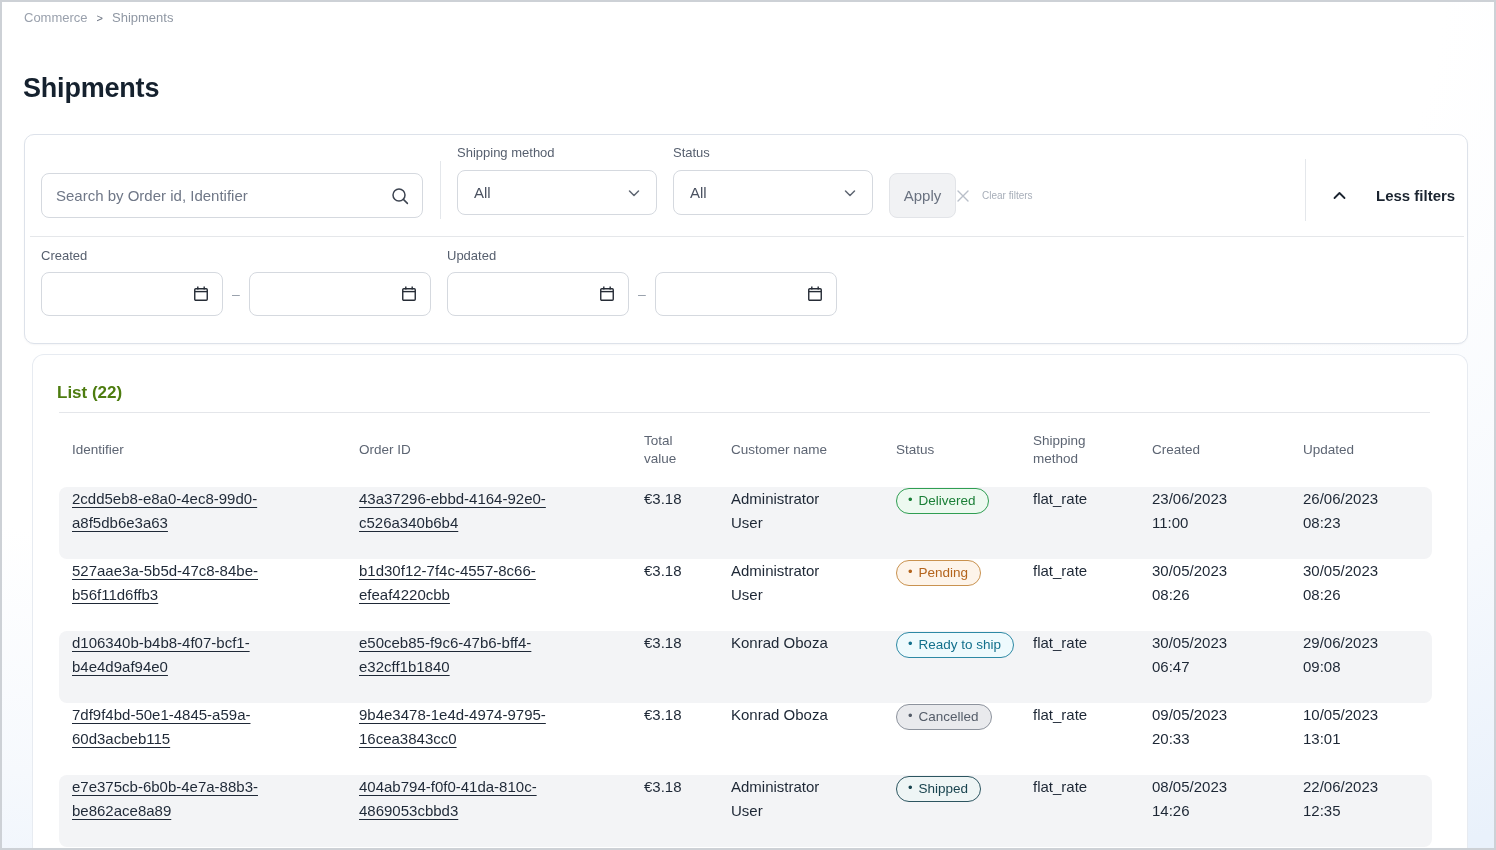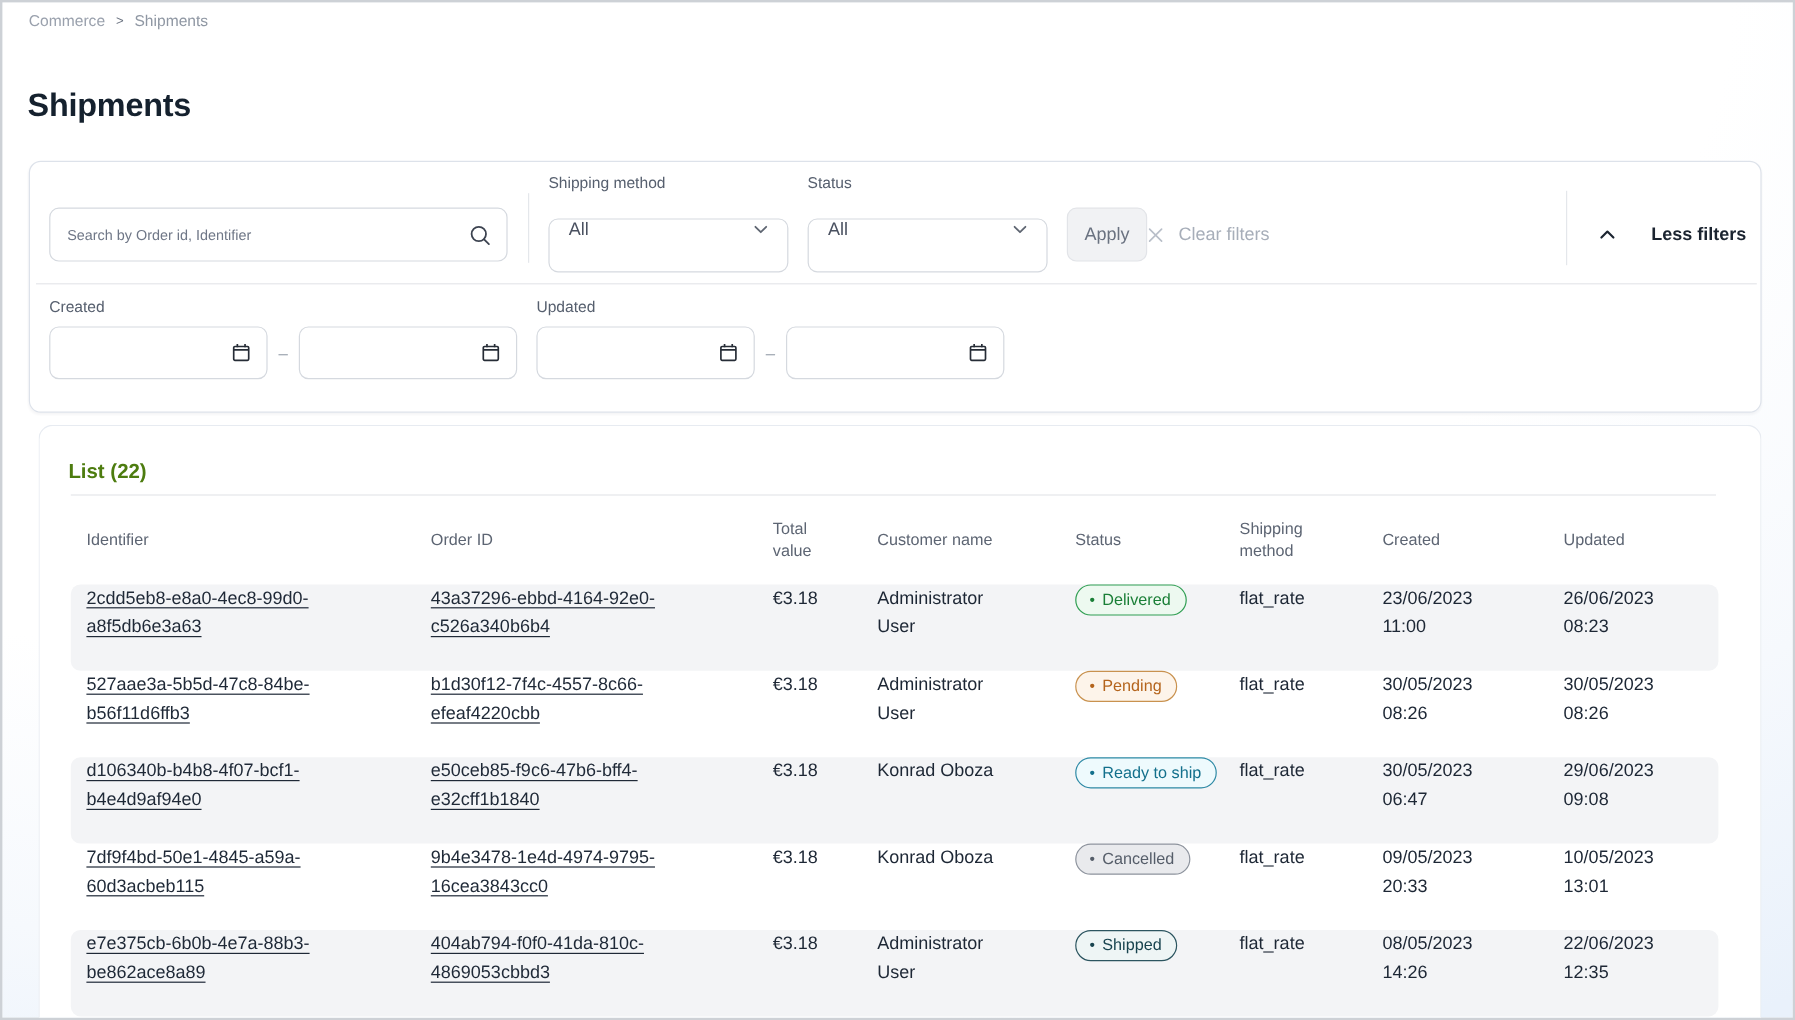--- a/index.html
+++ b/index.html
@@ -25,40 +25,40 @@
   .filter-card {
     position:absolute; left:22px; top:132px; width:1444px; height:210px;
     background:#fff; border:1px solid #dde2ea; border-radius:10px;
     box-shadow:0 1px 2px rgba(16,24,40,.04);
   }
   .search-box {
     position:absolute; left:16px; top:38px; width:382px; height:45px;
     border:1px solid #d5d9df; border-radius:8px; display:flex; align-items:center; padding:0 12px 0 14px; background:#fff;
   }
   .search-box input {
-    border:none; outline:none; flex:1; font-size:12px; color:#b91c1c; font-family:"Liberation Sans",sans-serif; background:transparent;
+    border:none; outline:none; flex:1; font-size:15px; color:#b91c1c; font-family:"Liberation Sans",sans-serif; background:transparent;
   }
   .search-box input::placeholder { color:#6f7787; }
   .v-div1 { position:absolute; left:415px; top:26px; width:1px; height:58px; background:#e4e7eb; }
   .filter-group { position:absolute; top:10px; }
   .fg-shipping { left:432px; }
   .fg-status { left:648px; }
   .filter-label { font-size:13px; color:#565f6e; display:block; }
   .select {
-    margin-top:22px; width:200px; height:45px; border:1px solid #d5d9df; border-radius:8px;
-    display:flex; align-items:flex-start; justify-content:space-between; padding:0 14px 0 16px; background:#fff; cursor:pointer;
+    margin-top:10px; width:200px; height:45px; border:1px solid #d5d9df; border-radius:8px;
+    display:flex; align-items:center; justify-content:space-between; padding:0 14px 0 16px; background:#fff; cursor:pointer;
   }
   .select .select-value { font-size:15px; color:#4a5160; }
   .apply-btn {
     position:absolute; left:864px; top:38px; width:67px; height:45px;
     background:#f1f2f4; border:1px solid #e2e4e8; border-radius:8px;
     font-size:15px; color:#6a7280; font-family:"Liberation Sans",sans-serif; cursor:pointer;
   }
   .clear-filters { position:absolute; left:929px; top:38px; height:45px; display:flex; align-items:center; gap:10px; cursor:pointer; }
-  .clear-filters .clear-text { font-size:15px; color:#a7aeb9; }
+  .clear-filters .clear-text { font-size:10px; color:#a7aeb9; }
   .v-div2 { position:absolute; left:1280px; top:24px; width:1px; height:62px; background:#e4e7eb; }
   .less-filters { position:absolute; left:1306px; top:38px; height:45px; display:flex; align-items:center; gap:28px; cursor:pointer; }
   .less-filters .toggle-text { font-size:15px; font-weight:700; color:#1b2430; }
   .h-div { position:absolute; left:5px; top:101px; width:1434px; height:1px; background:#e5e7ea; }
 
   .date-group { position:absolute; top:113px; }
   .dg-created { left:16px; }
   .dg-updated { left:422px; }
   .date-row { display:flex; align-items:center; margin-top:9px; }
   .date-input {

